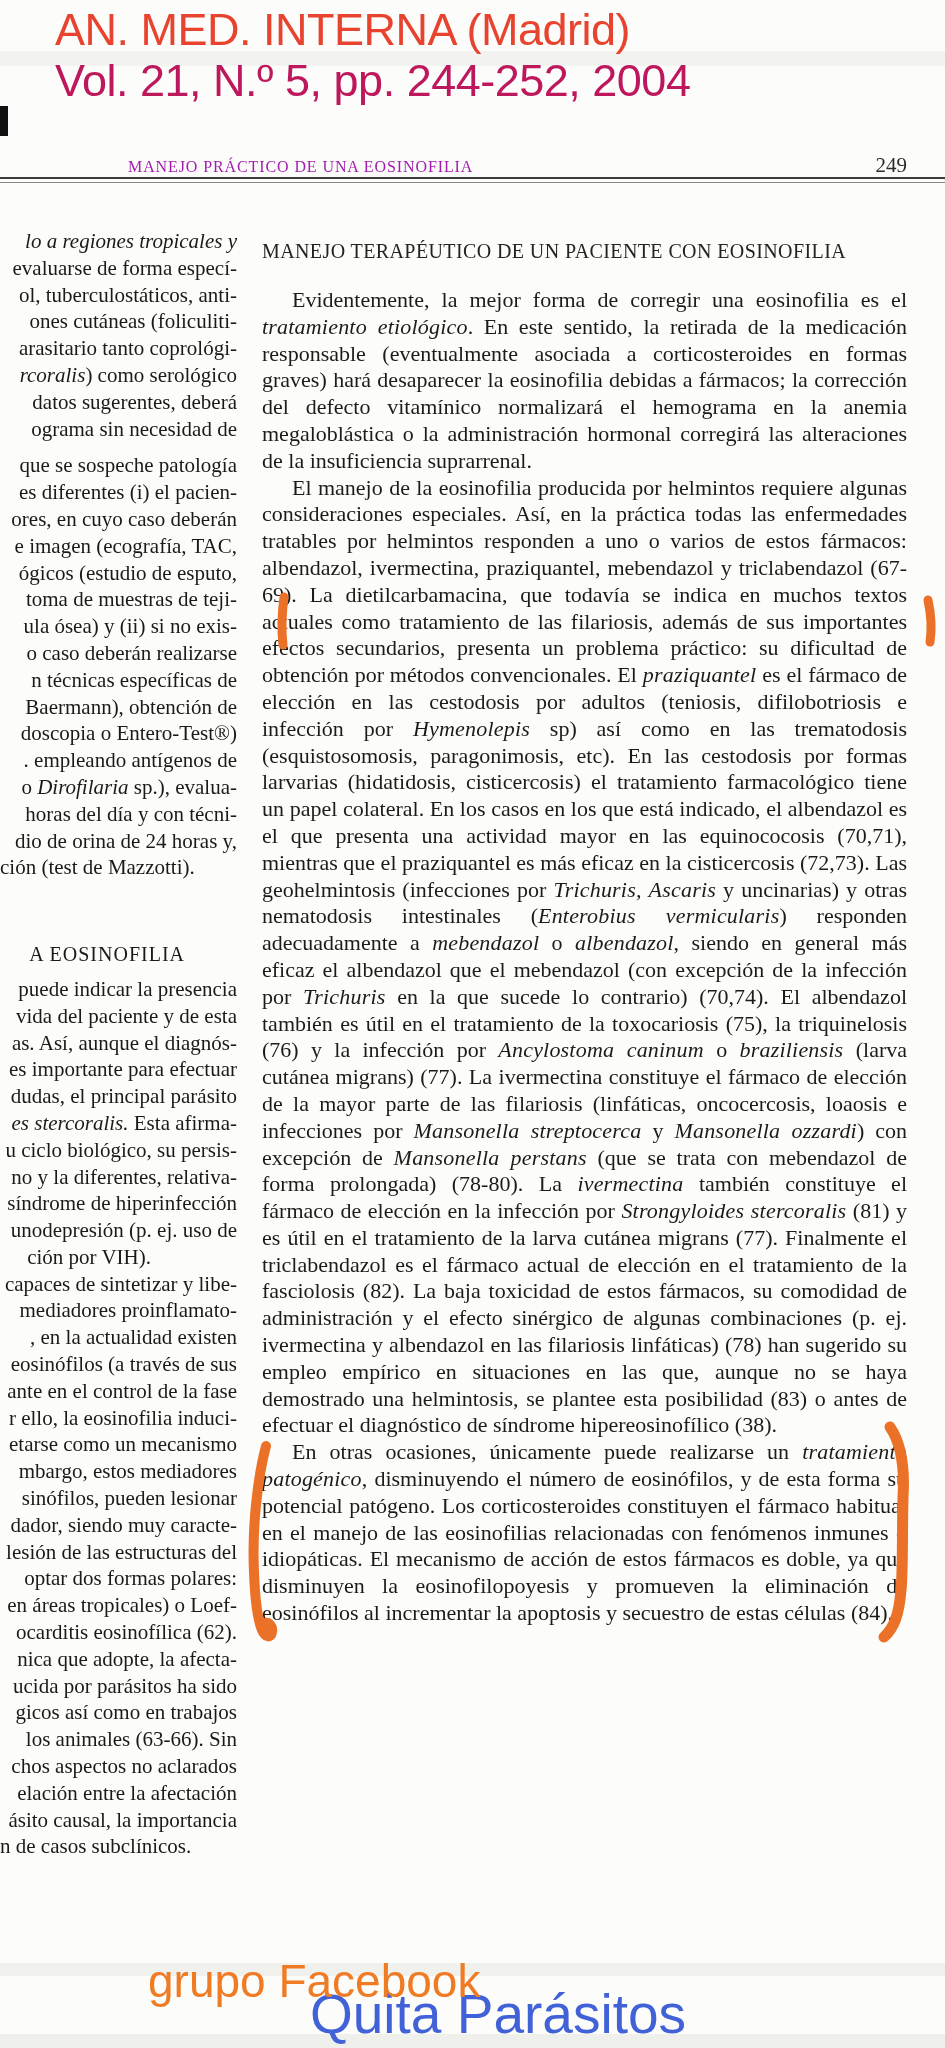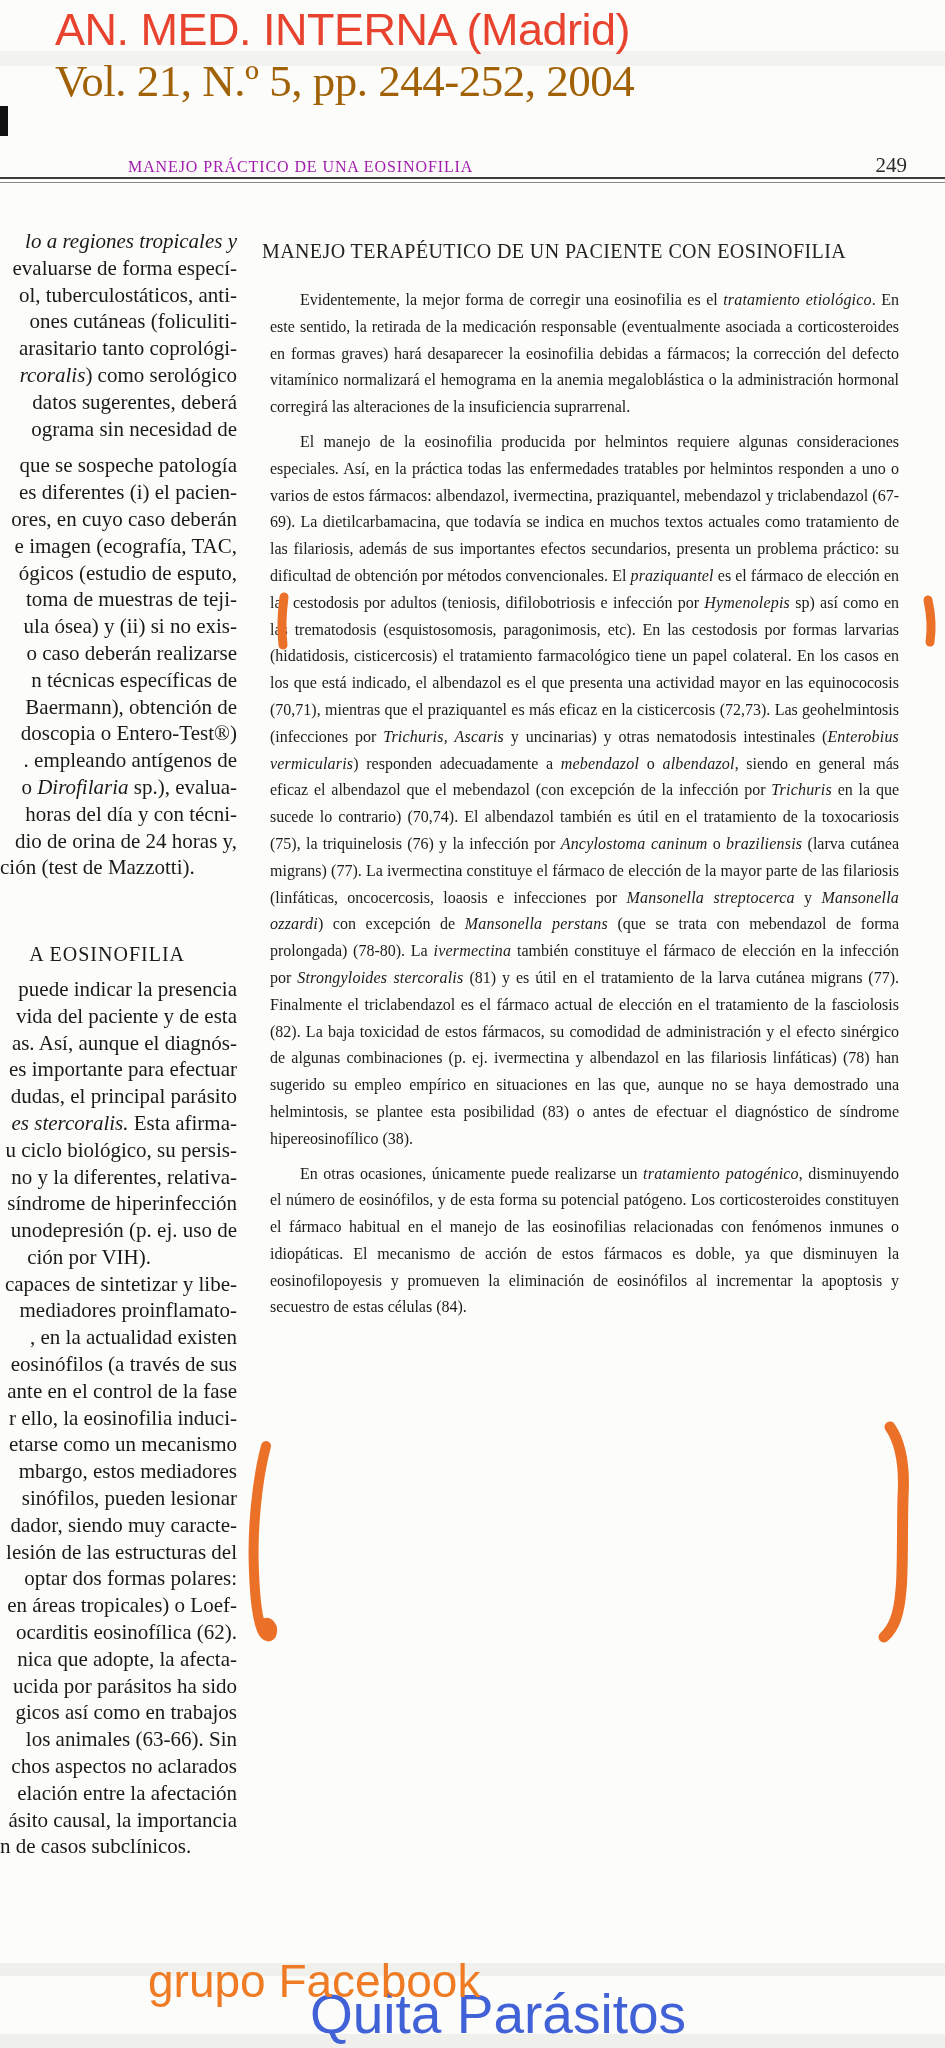--- a/index.html
+++ b/index.html
@@ -25,39 +25,39 @@
   .cline{width:237px;white-space:nowrap;text-align:right;overflow:hidden;height:26.8px;}
   .cline.short{padding-right:46px;width:191px;}
   .cline.shorter{padding-right:86px;width:151px;}
   .cline.lheading{padding-right:52px;width:185px;font-size:20px;letter-spacing:1px;}
   #left-col > :nth-child(2){margin-top:10px;}
   #left-col > :nth-child(3){margin-top:60px;}
   #left-col > :nth-child(4){margin-top:8px;}
   
   #right-col{position:absolute;left:262px;top:240px;width:645px;z-index:2;}
   .r-heading{font-size:20px;letter-spacing:0.4px;color:#23231f;margin:0 0 24px 0;}
-  .rp{margin:8px;text-align:justify;text-indent:30px;font-size:16px;line-height:26.8px;color:#1b1b18;}
+  .rp{margin:0;text-align:justify;text-indent:30px;font-size:22px;line-height:26.8px;color:#1b1b18;}
   .rp i{letter-spacing:0.2px;}
   
   #marks{position:absolute;left:0;top:0;z-index:5;pointer-events:none;}
   
   #fb-label{position:absolute;left:148px;top:1954px;font-size:46px;color:#ef7c24;z-index:6;}
   #brand-label{position:absolute;left:310px;top:1982px;font-size:55px;color:#4161d6;z-index:6;}
 </style>
 </head>
 <body>
 
 <div id="page">
 
   <div class="band" style="top:51px;height:15px;background:#eeeeec;opacity:.7;"></div>
   <div class="band" style="top:1963px;height:13px;background:#ececea;opacity:.8;"></div>
   <div class="band" style="top:2034px;height:14px;background:#efefec;"></div>
 
   <div id="red1" class="red-line sans" style="color:#e8432f;">AN. MED. INTERNA (Madrid)</div>
-  <div id="red2" class="red-line sans" style="color:#a16207;font-family:Liberation Serif, serif;">Vol. 21, N.º 5, pp. 244-252, 2004</div>
+  <div id="red2" class="red-line sans" style="color:#be185d;">Vol. 21, N.º 5, pp. 244-252, 2004</div>
 
   <div class="black-bar"></div>
 
   <div class="running-title">MANEJO PRÁCTICO DE UNA EOSINOFILIA</div>
   <div class="page-num">249</div>
   <div class="rule"></div>
 
   <div id="left-col">
       <div>
         <div class="cline"><i>lo a regiones tropicales y</i></div>

